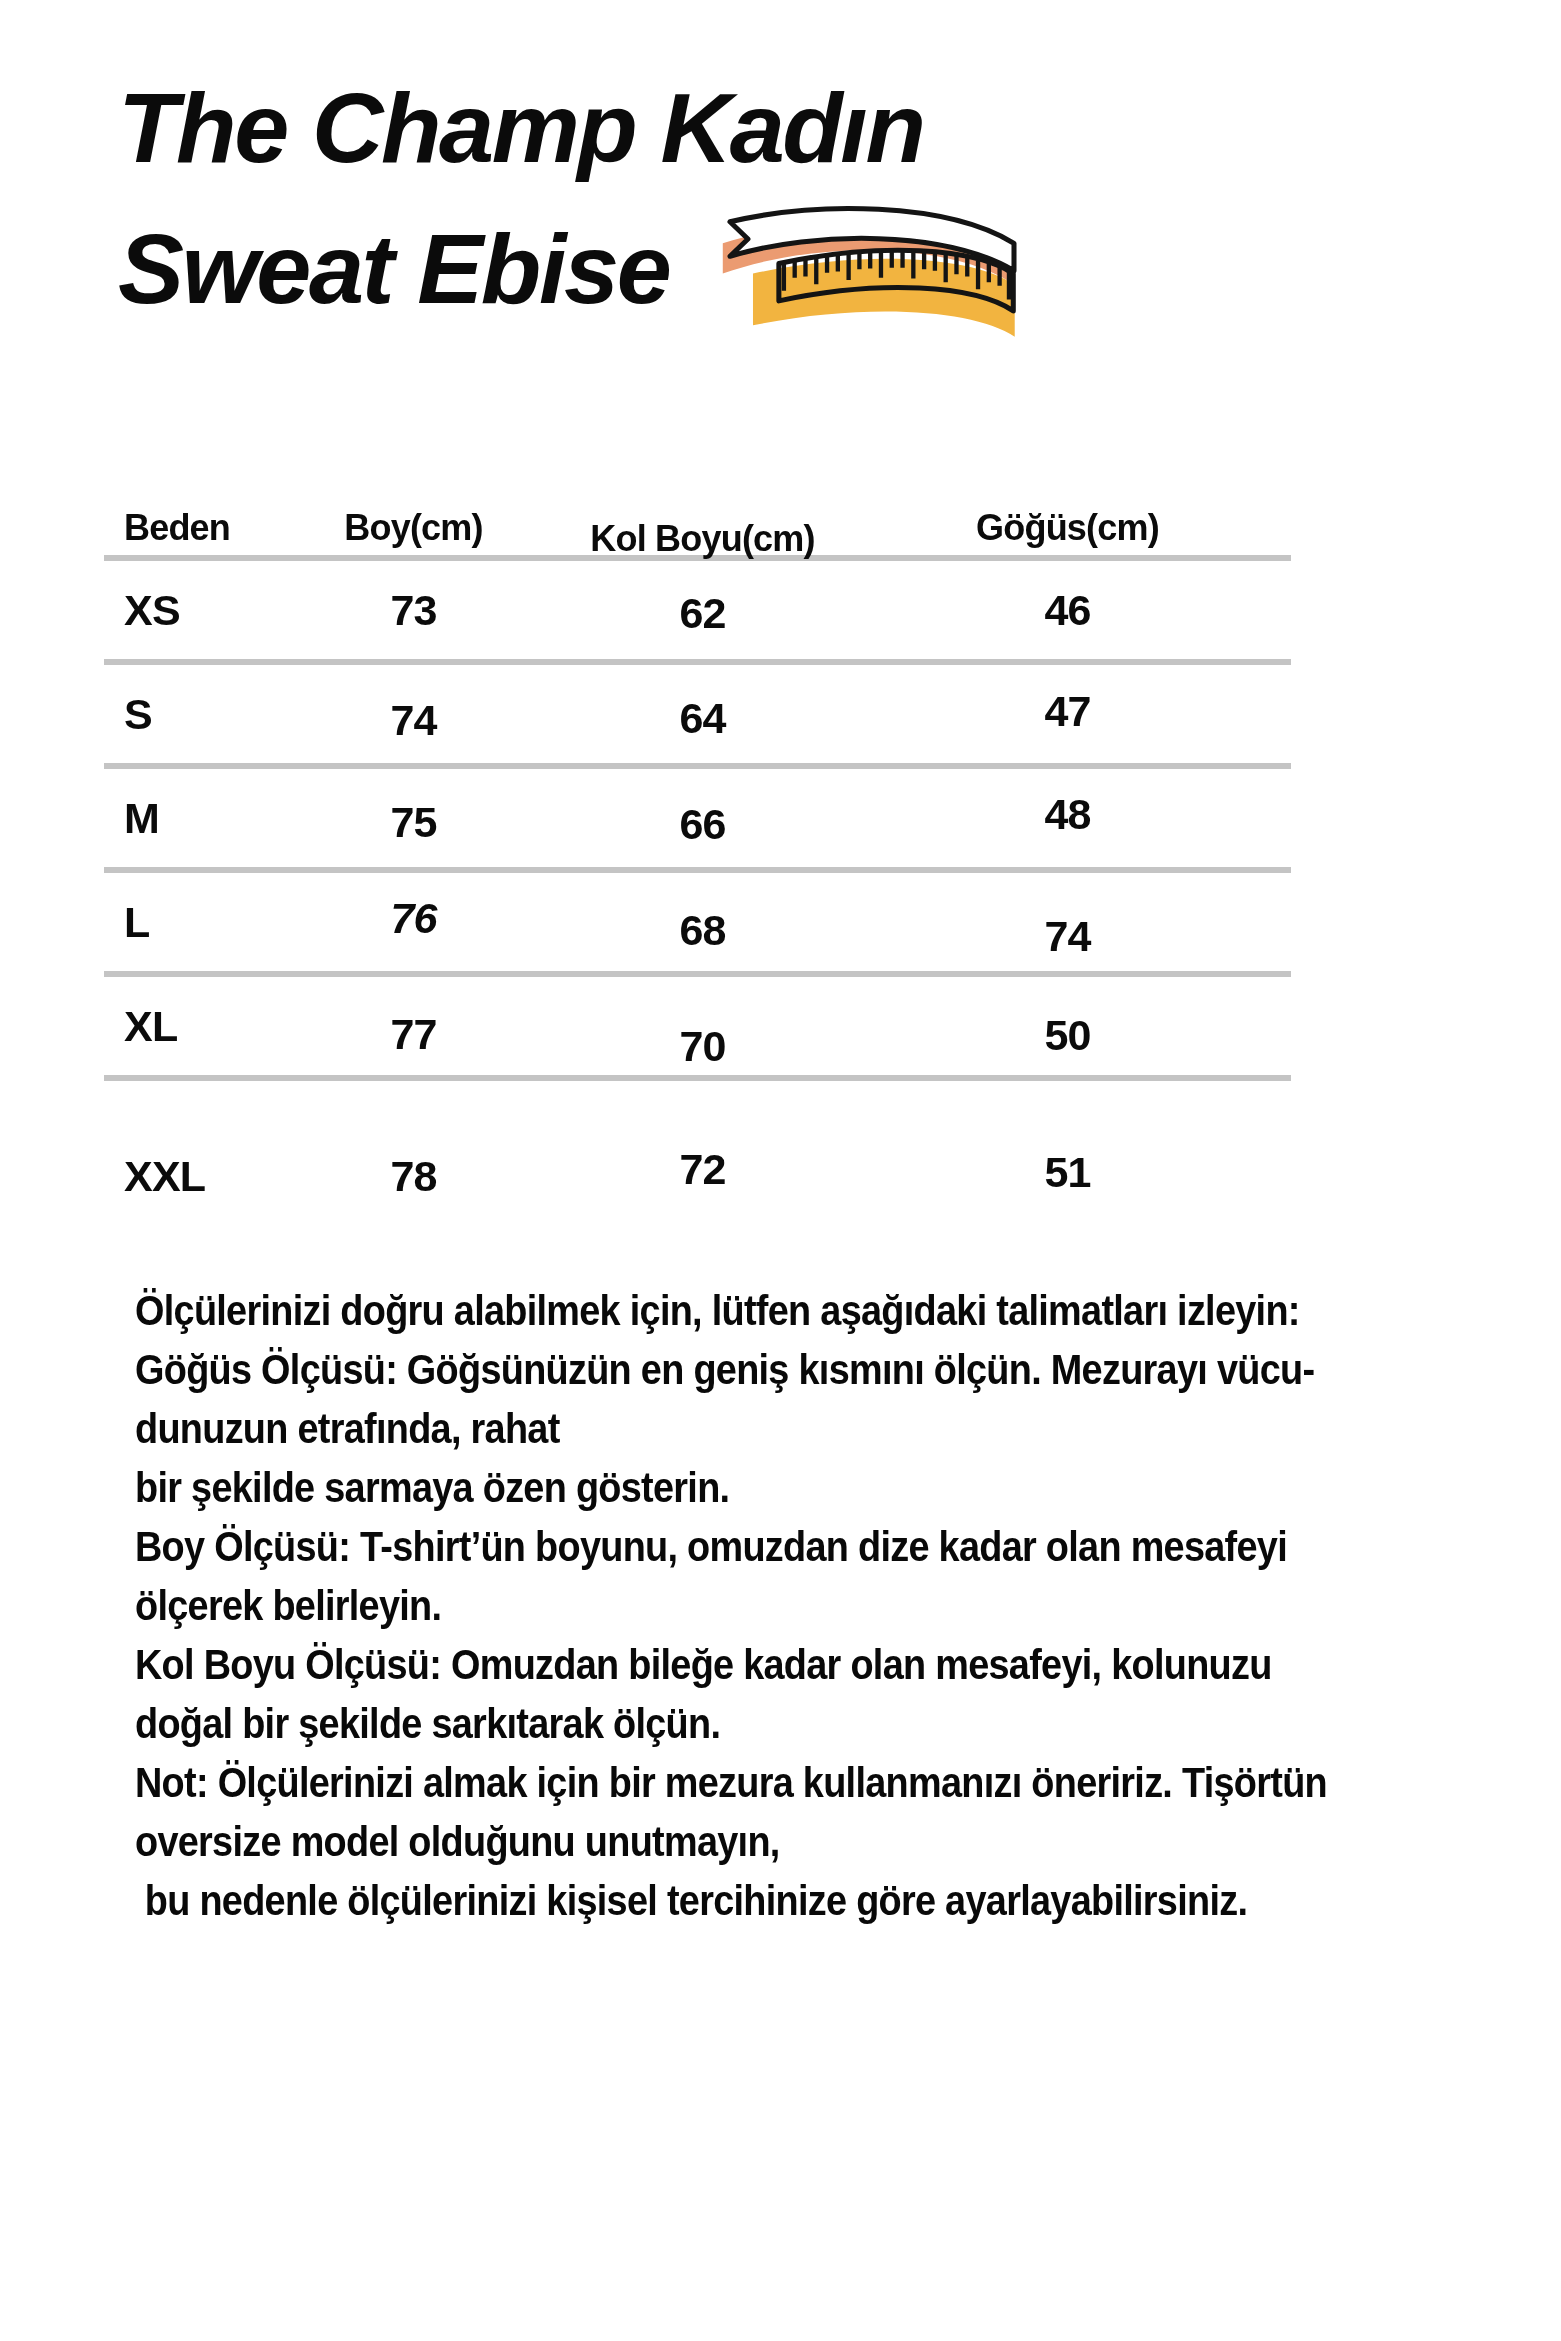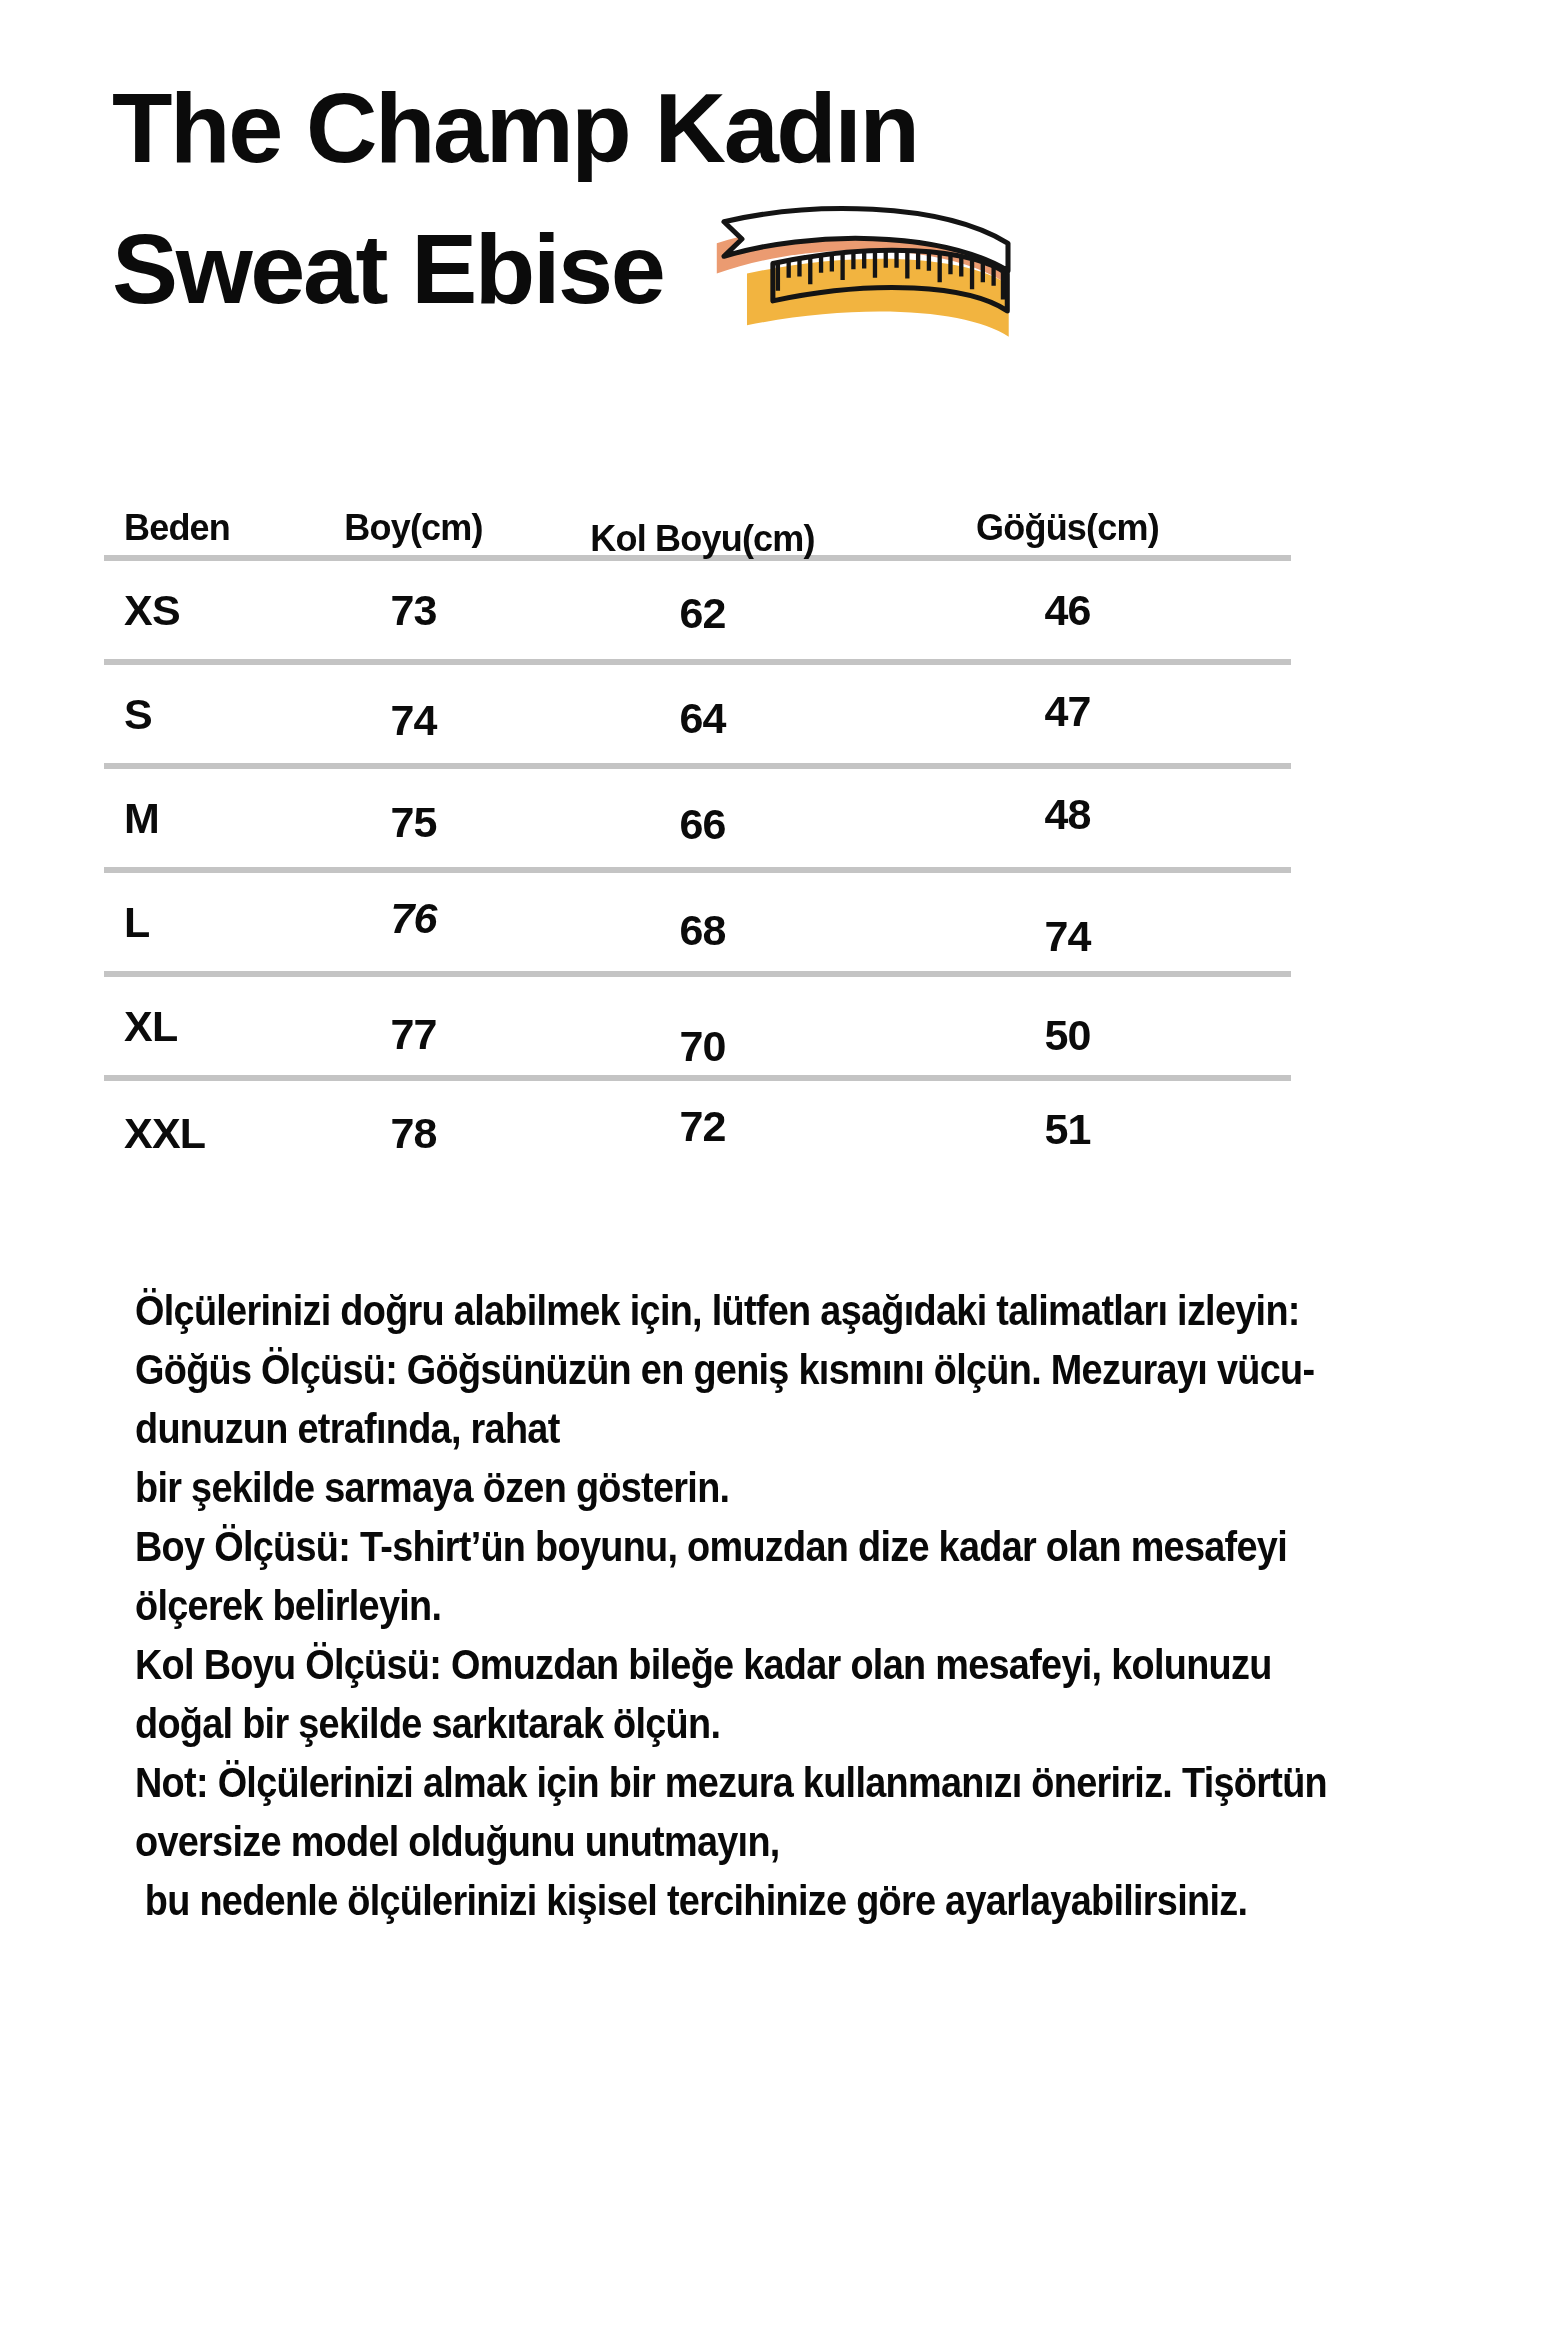--- a/index.html
+++ b/index.html
@@ -8,39 +8,39 @@
     width:1561px; height:2342px;
     font-family:"Liberation Sans", sans-serif;
     color:#0b0b0b;
     position:relative;
     overflow:hidden;
   }
   .sheet { position:absolute; inset:0; background:#fff; }
 
   
   .title-block {
-    position:absolute; left:112px; top:63px;
+    position:absolute; left:118px; top:63px;
     font-weight:bold; font-size:99px; line-height:130px;
-    letter-spacing:-2.4px; color:#0b0b0b;
+    letter-spacing:-2.4px; color:#0b0b0b;font-style:italic;
   }
   .title-line2 { display:flex; align-items:center; }
   .tape-icon-wrap { margin-left:27px; width:334px; height:151px; flex:0 0 auto; }
   .tape-icon-wrap svg { width:100%; height:100%; display:block; }
 
   
   .size-table { position:absolute; left:104px; top:481px; width:1187px; }
   .t-row {
     display:grid;
     grid-template-columns:201px 217px 361px 369px;
     height:104px;
     align-items:center;
     border-bottom:6.4px solid #c4c4c4;
   }
   .t-row.hdr { height:80px; align-items:end; padding-bottom:6.4px; }
-  .t-row.last { border-bottom:none; }
+  .t-row.last { border-bottom:none;margin-top:43px; }
   .cell { position:relative; text-align:center; font-weight:bold; font-size:43px; letter-spacing:-0.8px; white-space:nowrap; }
   .hdr .cell { font-size:36px; }
   .c1 { text-align:left; padding-left:20px; }
   
   .hdr .c4 { top:11.2px; }
   .row-xs .c3 { top:3.2px; }
   .row-s  .c2 { top:6.4px; }  .row-s .c3 { top:4px; }  .row-s .c4 { top:-2.4px; }
   .row-m  .c2 { top:4px; }  .row-m .c3 { top:6.4px; }  .row-m .c4 { top:-4px; }
   .row-l  .c2 { top:-3.2px;font-style:italic; } .row-l .c3 { top:8px; } .row-l .c4 { top:14.4px; }
   .row-xl .c2 { top:8px; } .row-xl .c3 { top:20px; } .row-xl .c4 { top:9.6px; }

